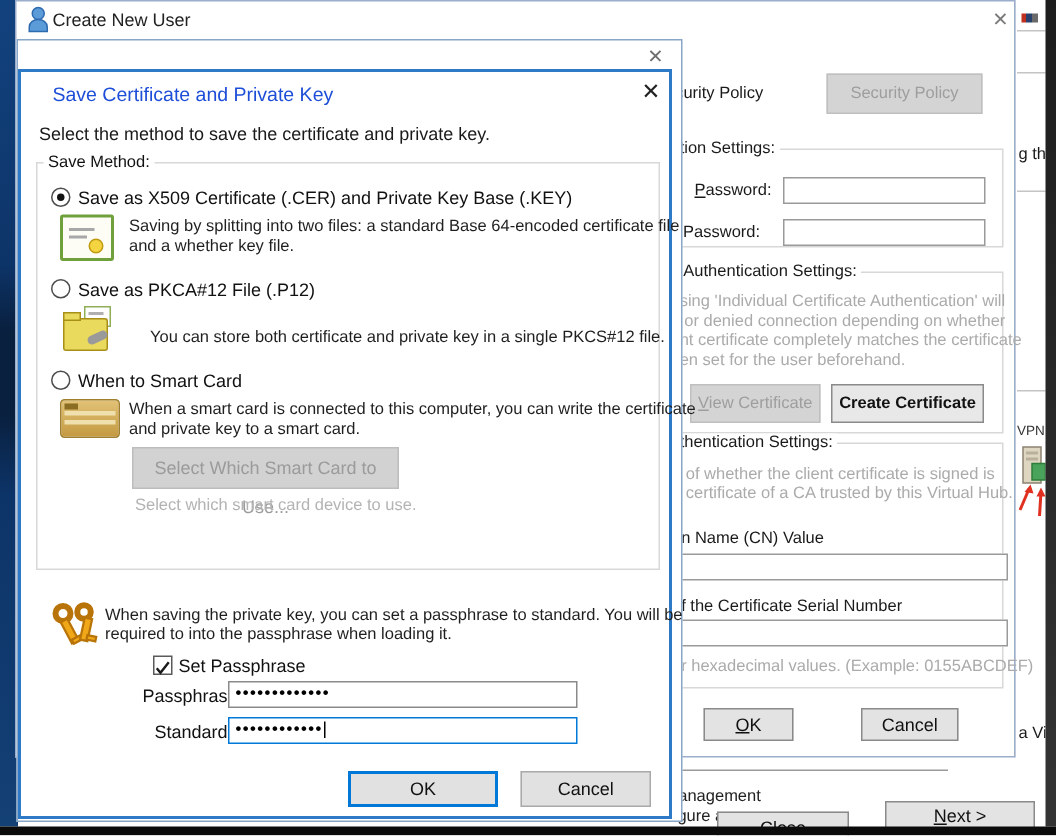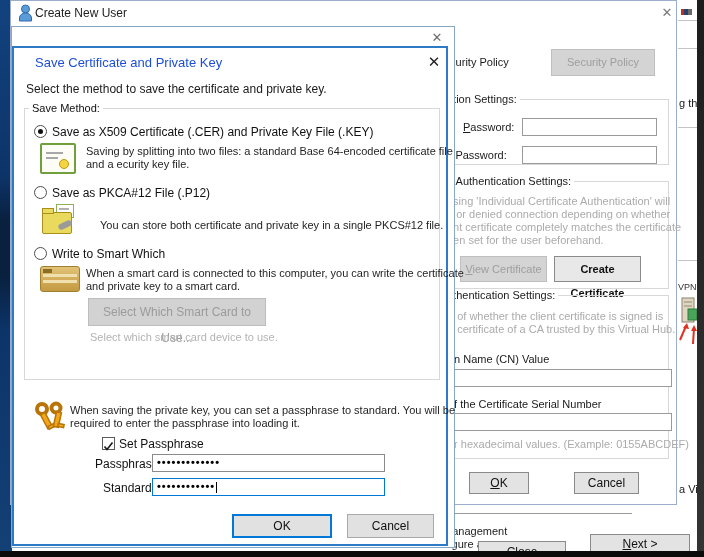--- a/index.html
+++ b/index.html
@@ -174,21 +174,21 @@
     <div class="groupbox" style="left:428px; top:180px; width:230px; height:108px">
       <span class="legend">e Authentication Settings:</span>
     </div>
     <div class="desc-line" style="left:436px; top:194px">using 'Individual Certificate Authentication' will</div>
     <div class="desc-line" style="left:436px; top:207px">d or denied connection depending on whether</div>
     <div class="desc-line" style="left:436px; top:220px">ent certificate completely matches the certificate</div>
     <div class="desc-line" style="left:436px; top:233px">een set for the user beforehand.</div>
     <div class="dis-btn" style="left:449px; top:255px; width:87px; height:26px; line-height:24px">
       <span class="mn">V</span><span>iew Certificate</span>
     </div>
-    <div class="en-btn" style="left:543px; top:255px; width:87px; height:26px; line-height:24px; font-weight:bold">
+    <div class="en-btn" style="left:543px; top:255px; width:102px; height:26px; line-height:24px; font-weight:bold">
       <span>Create Certificate</span>
     </div>
 
     <div class="groupbox" style="left:428px; top:294px; width:230px; height:164px">
       <span class="legend">uthentication Settings:</span>
     </div>
     <div class="desc-line" style="left:437px; top:309px">n of whether the client certificate is signed is</div>
     <div class="desc-line" style="left:437px; top:322px">a certificate of a CA trusted by this Virtual Hub.</div>
     <div class="abs small" style="left:437px; top:352px">on Name (CN) Value</div>
     <div class="field" style="left:437px; top:368px; width:224px; height:18px"></div>
@@ -213,43 +213,43 @@
     <div class="abs" id="save-close">✕</div>
     <div class="abs txt" id="save-intro">Select the method to save the certificate and private key.</div>
 
     <div class="groupbox" style="left:10px; top:60px; width:416px; height:272px">
       <span class="legend" style="font-size:11px; color:#111">Save Method:</span>
     </div>
 
     <div class="radio" style="left:20px; top:77px">
         <span class="dot"></span>
       </div>
-    <div class="opt-label" style="left:38px; top:77px">Save as X509 Certificate (.CER) and Private Key File (.KEY)</div>
+    <div class="opt-label" style="left:38px; top:77px">Save as X509 Certificate (.CER) and Private Key Base (.KEY)</div>
     <div id="cert-icon">
       <span class="l1"></span>
         <span class="l2"></span>
         <span class="seal"></span>
     </div>
     <div class="opt-desc" style="left:72px; top:97px">Saving by splitting into two files: a standard Base 64-encoded certificate file</div>
-    <div class="opt-desc" style="left:72px; top:110px">and a ecurity key file.</div>
+    <div class="opt-desc" style="left:72px; top:110px">and a whether key file.</div>
 
     <div class="radio" style="left:20px; top:138px"></div>
     <div class="opt-label" style="left:38px; top:138px">Save as PKCA#12 File (.P12)</div>
     <div id="p12-icon">
       <span class="cert">
           <i></i>
         </span>
         <span class="body"></span>
         <span class="tab"></span>
         <span class="key"></span>
     </div>
     <div class="opt-desc" style="left:86px; top:171px">You can store both certificate and private key in a single PKCS#12 file.</div>
 
     <div class="radio" style="left:20px; top:199px"></div>
-    <div class="opt-label" style="left:38px; top:199px">Write to Smart Which</div>
+    <div class="opt-label" style="left:38px; top:199px">When to Smart Card</div>
     <div id="card-icon">
       <span class="chip"></span>
         <span class="s1"></span>
         <span class="s2"></span>
     </div>
     <div class="opt-desc" style="left:72px; top:232px">and private key to a smart card.</div>
     <div class="opt-desc" style="left:72px; top:219px">When a smart card is connected to this computer, you can write the certificate</div>
     <div id="sc-btn">
       <span>Select Which Smart Card to Use...</span>
     </div>
@@ -261,21 +261,21 @@
           <circle cx="8" cy="9" r="5" fill="none" stroke-width="4"></circle>
           <rect x="10" y="13" width="5" height="16" transform="rotate(-28 12 21)"></rect>
           <rect x="14" y="25" width="6" height="3" transform="rotate(-28 17 26)"></rect>
           <circle cx="22" cy="8" r="4.5" fill="none" stroke-width="4"></circle>
           <rect x="21" y="12" width="5" height="15" transform="rotate(12 23 19)"></rect>
           <rect x="24" y="24" width="6" height="3" transform="rotate(12 27 25)"></rect>
         </g>
       </svg>
     </div>
     <div class="opt-desc" style="left:56px; top:356px">When saving the private key, you can set a passphrase to standard. You will be</div>
-    <div class="opt-desc" style="left:56px; top:369px">required to enter the passphrase into loading it.</div>
+    <div class="opt-desc" style="left:56px; top:369px">required to into the passphrase when loading it.</div>
     <div class="checkbox" style="left:88px; top:389px">
       <svg width="11" height="11" viewBox="0 0 11 11">
         <polyline points="1.5,5.5 4,8.5 9.5,1.5" fill="none" stroke="#1a1a1a" stroke-width="1.6"></polyline>
       </svg>
     </div>
     <div class="opt-label" style="left:105px; top:389px">Set Passphrase</div>
     <div class="opt-label" style="left:81px; top:409px">Passphrase:</div>
     <div class="front-field" style="left:138px; top:406px; width:233px; height:18px">
       <span>•••••••••••••</span>
     </div>

